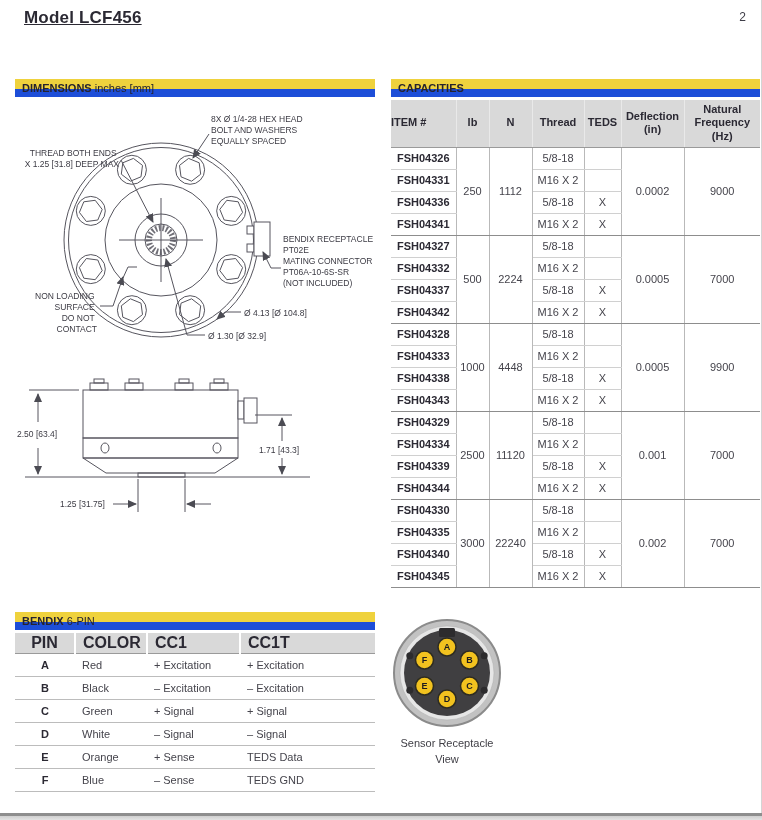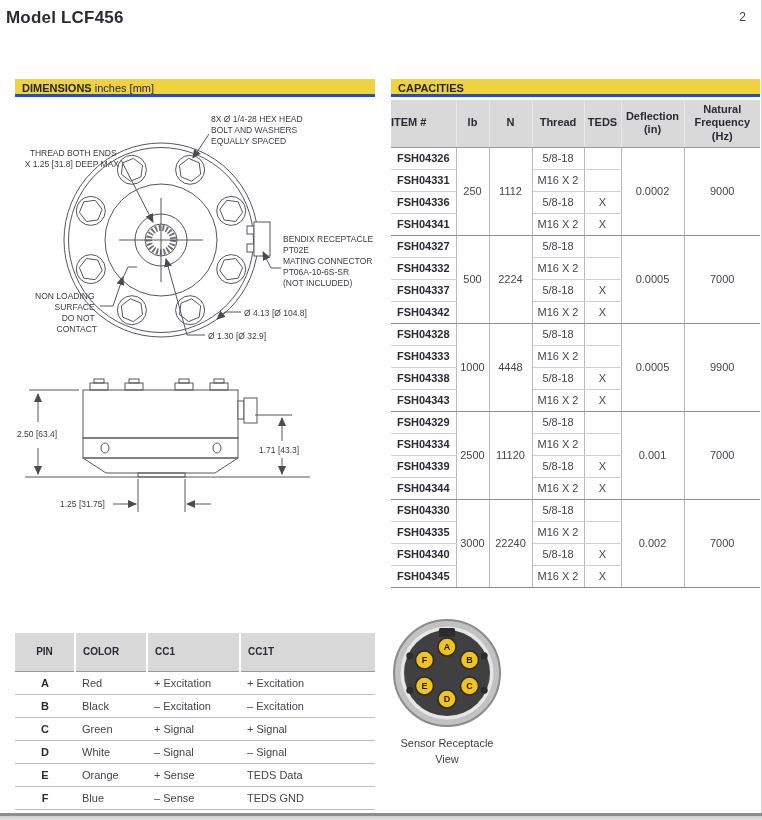--- a/index.html
+++ b/index.html
@@ -1,28 +1,28 @@
 <!DOCTYPE html>
 <html><head>
 <meta charset="utf-8">
 <style>
   * { margin:0; padding:0; box-sizing:border-box; }
   html,body { background:#fff; }
   body { font-family:"Liberation Sans", sans-serif; }
   .page { position:relative; width:762px; height:820px; background:#fff; overflow:hidden; }
 
   
-  .page-title { position:absolute; left:6px; top:8px; font-size:17px; font-weight:bold; color:#2b2933; letter-spacing:.2px; }
+  .page-title { position:absolute; left:24px; top:8px; font-size:17px; font-weight:bold; color:#2b2933; letter-spacing:.2px;text-decoration:underline; }
   .page-number { position:absolute; right:16px; top:10px; font-size:12px; color:#3e3d47; }
   .edge-right { position:absolute; right:0; top:0; bottom:0; width:1px; background:#d4d4d4; }
   .edge-bottom { position:absolute; left:0; right:0; bottom:0; height:7px;
                  background:linear-gradient(to bottom,#8e8e8e 0,#8e8e8e 3px,#cfcfcf 3px,#e3e3e3 7px); }
 
   
-  .bar { position:absolute; height:18px; background:#efd23d; border-bottom:3px solid #1d4ed8;
+  .bar { position:absolute; height:18px; background:#efd23d; border-bottom:8px solid #1d4ed8;
          font-size:11px; line-height:18px; padding-left:7px; color:#26232e; white-space:nowrap; }
   .bar b { font-weight:bold; }
   .bar-dimensions { left:15px; top:79px; width:360px; }
   .bar-capacities { left:391px; top:79px; width:369px; }
   .bar-bendix     { left:15px; top:612px; width:360px; }
 
   
   .cap-wrap { position:absolute; left:391px; top:100px; width:369px; }
   table.cap { border-collapse:collapse; table-layout:fixed; width:369px; }
   .cap th { background:#d9d9d9; font-size:11px; font-weight:bold; color:#2b2933; height:47px;
@@ -32,21 +32,21 @@
   .cap th.item { text-align:left; }
   .cap td { height:22px; font-size:11px; text-align:center; color:#45444c; vertical-align:middle;
             border-right:1px solid #b9b9b9; border-bottom:1px solid #d0d0d0; }
   .cap td.last { border-right:none; }
   .cap td.item { text-align:left; padding-left:6px; font-weight:bold; color:#2b2933;margin-left:19px; }
   .cap td.gend { border-bottom:1px solid #8d8d8d; }
 
   
   .bx-wrap { position:absolute; left:15px; top:633px; width:360px; }
   table.bx { border-collapse:collapse; table-layout:fixed; width:360px; }
-  .bx th { background:#d9d9d9; height:38px; font-size:10px; font-weight:bold; color:#2b2933;
+  .bx th { background:#d9d9d9; height:20px; font-size:16px; font-weight:bold; color:#2b2933;
            border-bottom:1px solid #9a9a9a; border-right:2px solid #fff; text-align:left; padding-left:7px; }
   .bx th:last-child { border-right:none; }
   .bx th.pin { text-align:center; padding-left:0; }
   .bx td { height:23px; font-size:11px; color:#45444c; border-bottom:1px solid #bcbcbc;
            text-align:left; padding-left:7px; vertical-align:middle; }
   .bx td.pin { text-align:center; padding-left:0; font-weight:bold; color:#2b2933; }
 
   
   .dim-svg { position:absolute; left:15px; top:100px; }
   .dim-svg .geo { stroke:#56555e; fill:none; stroke-width:1; }
@@ -318,20 +318,21 @@
           </tr>
           <tr>
             <td class="item gend">FSH04345</td>
             <td class="gend">M16 X 2</td>
             <td class="gend">X</td>
           </tr>
         </tbody>
     </table>
   </div>
 
+  <div class="bar bar-bendix"><b>BENDIX</b>&nbsp;<span>6-PIN</span></div>
 
   <div class="bx-wrap">
     <table class="bx">
       <colgroup>
         <col style="width:60px">
           <col style="width:72px">
           <col style="width:93px">
           <col style="width:135px">
       </colgroup>
       <thead>

